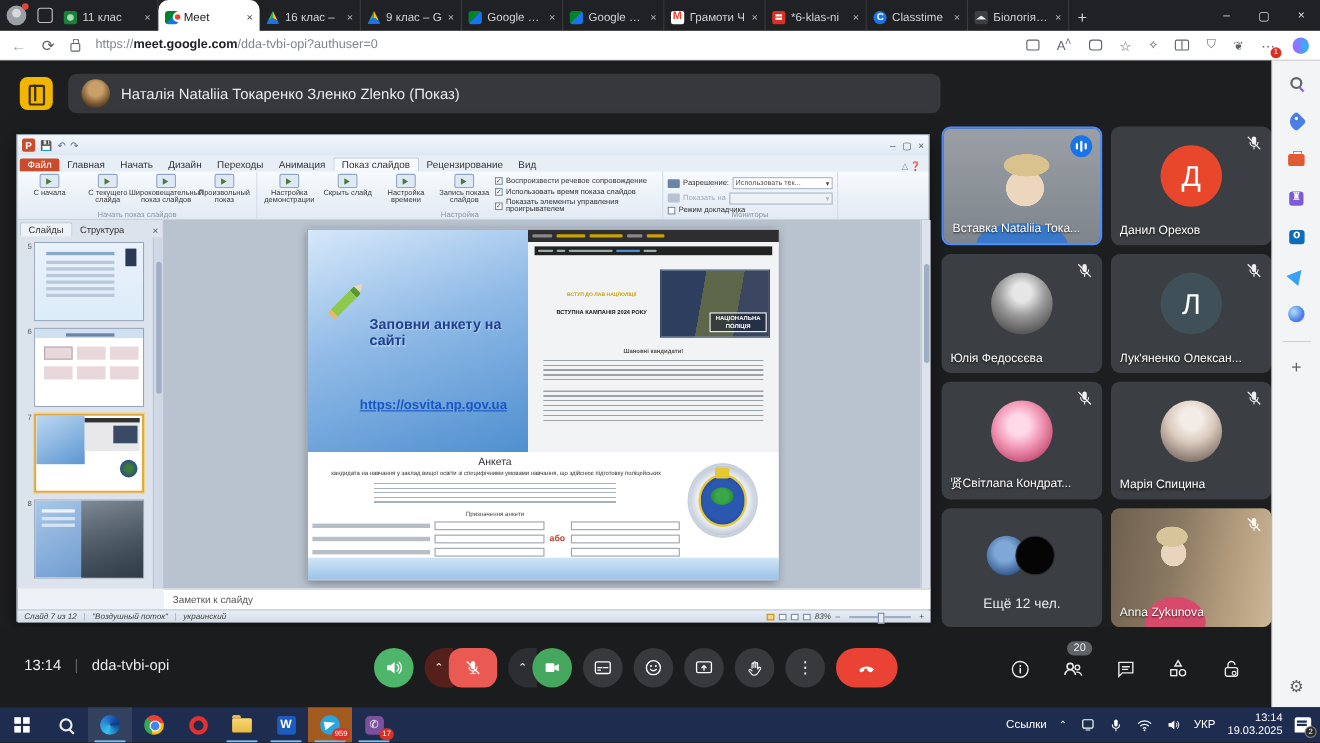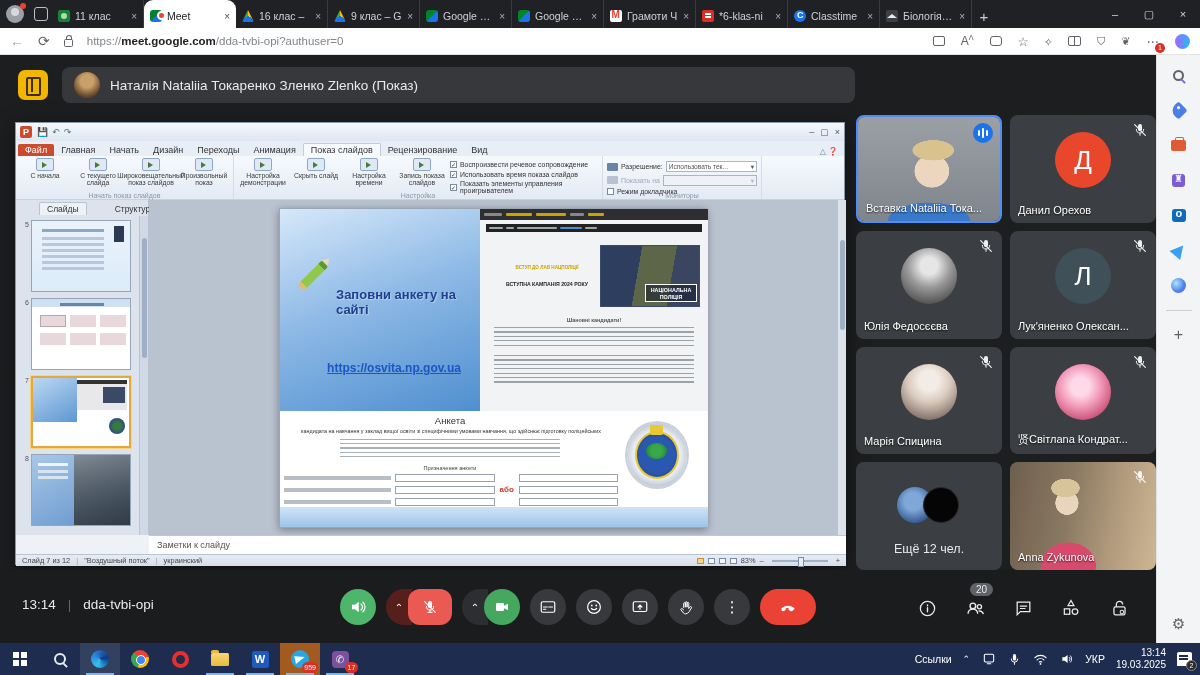--- a/index.html
+++ b/index.html
@@ -146,21 +146,21 @@
   .rcheck .cbx { width:7px; height:7px; border:1px solid #7a8aa0; background:#fff; font-size:6px; line-height:6px; color:#333; text-align:center; flex:0 0 7px; }
   .mon-rows { display:flex; flex-direction:column; gap:2.5px; padding-top:3px; width:150px; }
   .mon-row { display:flex; align-items:center; gap:3px; font-size:6.9px; color:#333; }
   .mon-row.disabled { color:#a0aab8; }
   .dd { flex:1; height:11px; background:#fff; border:1px solid #aab6c6; font-size:6.6px; color:#555; padding:1px 2px; display:flex; justify-content:space-between; }
   .dd.disabled { background:#eef1f5; color:#b0b8c4; }
 
   
   #slidepanel { position:absolute; left:0; top:77px; width:133px; height:335px; background:#dce3ec; border-right:1px solid #b8c4d4; }
   .sp-tabs { height:15px; display:flex; align-items:flex-end; font-size:8.5px; color:#333; padding-left:2px; }
-  .sp-tab { padding:1px 7px;margin-left:21px; }
+  .sp-tab { padding:1px 7px; }
   .sp-tab.active { background:#eef2f7; border:1px solid #b8c4d4; border-bottom:none; border-radius:2px 2px 0 0; }
   .sp-close { margin-left:auto; margin-right:4px; font-size:9px; color:#555; }
   #thumbs { position:absolute; left:0; top:16px; bottom:0; width:124px; overflow:hidden; padding:4px 0 0 4px; }
   .thumb-row { display:flex; gap:2px; margin-bottom:6px; }
   .tnum { font-size:7px; color:#555; width:9px; text-align:right; padding-top:1px; }
   .tbox { width:100px; height:72px; background:#fff; border:1px solid #97a5b8; position:relative; overflow:hidden; }
   .thumb-row.sel .tbox { border:2px solid #e3a93c; box-shadow:0 0 0 1px #f5d488; }
   .mini-t5 { position:absolute; inset:0; background:linear-gradient(#eaf2fb,#dcecf9); }
   .mini-t5::before { content:""; position:absolute; left:10px; top:8px; width:62px; height:3px; background:#8aa8c8; box-shadow:0 8px 0 #b8c8da,0 14px 0 #b8c8da,0 20px 0 #b8c8da,0 26px 0 #b8c8da,0 32px 0 #b8c8da,0 38px 0 #b8c8da; }
   .mini-t5::after { content:""; position:absolute; right:6px; top:5px; width:10px; height:16px; background:#2a3a54; }
@@ -212,21 +212,21 @@
   .frow .or { color:#c0392b; font-size:8px; font-weight:bold; width:16px; text-align:center; }
   #emblem { position:absolute; right:18px; top:8px; width:66px; height:74px; }
   .emb-outer { position:absolute; left:3px; top:4px; width:60px; height:64px; border-radius:50%; background:radial-gradient(circle,#e8ecf2 55%,#b8c2d0 75%,#8a96a8); box-shadow:0 0 0 2px #c8d0dc; }
   .emb-inner { position:absolute; left:11px; top:12px; width:44px; height:48px; border-radius:50%; background:radial-gradient(circle,#2a57b0 60%,#173a80); border:2.5px solid #e8c832; }
   .emb-inner::before { content:""; position:absolute; left:13px; top:-8px; width:13px; height:10px; background:#e8c832; border-radius:2px; }
   .emb-inner::after { content:""; position:absolute; left:9px; top:10px; width:21px; height:16px; background:radial-gradient(circle,#3aa84a 40%,#1a7a2a); border-radius:50%; }
   #sl-band { position:absolute; left:0; bottom:0; width:428px; height:20px; background:linear-gradient(180deg,#cfe4f6,#9cc4e8); }
 
   
   #notes { position:absolute; left:133px; top:412px; width:697px; height:19px; background:#fff; border-top:1px solid #c0c8d2; font-size:9px; color:#555; padding:4px 0 0 8px; }
-  #ppt-status { position:absolute; left:0; top:431px; width:830px; height:12px; background:linear-gradient(#e8edf4,#d4dde8); border-top:1px solid #b8c4d4; display:flex; align-items:center; font-size:7.4px; color:#444; padding:0 6px; gap:6px; }
+  #ppt-status { position:absolute; left:0; top:431px; width:830px; height:12px; background:linear-gradient(#e8edf4,#d4dde8); border-top:1px solid #b8c4d4; display:flex; align-items:center; font-size:7.4px; color:#444; padding:0 6px; gap:6px;font-style:italic; }
   .st-sep { color:#9aa6b4; }
   #status-right { margin-left:auto; display:flex; align-items:center; gap:4px; }
   .view-ic { width:7px; height:6px; border:1px solid #7a8aa0; background:#f4f7fb; }
   .view-ic.sel { background:#f5d488; border-color:#c89030; }
   .zoom-slider { width:56px; height:2px; background:#9fb0c4; position:relative; margin:0 4px; }
   .zoom-slider::before { content:""; position:absolute; left:26px; top:-3px; width:4px; height:8px; background:#e8edf4; border:1px solid #7a8aa0; }
 
   
   #taskbar { position:absolute; left:0; top:643px; width:1200px; height:32px; background:#1e2c4f; display:flex; align-items:center; }
   .tb-cell { width:40px; height:32px; display:flex; align-items:center; justify-content:center; position:relative; }
@@ -617,33 +617,33 @@
         <span class="pname">Лук'яненко Олексан...</span>
         <span class="micoff">
           <svg width="16" height="16" viewBox="0 0 24 24">
             <path d="M12 3a3 3 0 0 1 3 3v5a3 3 0 0 1-6 0V6a3 3 0 0 1 3-3z" fill="#fff"></path>
             <path d="M6.5 11a5.5 5.5 0 0 0 11 0M12 16.5V20" stroke="#fff" stroke-width="1.5" fill="none" stroke-linecap="round"></path>
             <path d="M4 4l16 16" stroke="#fff" stroke-width="1.8" stroke-linecap="round"></path>
           </svg>
         </span>
       </div>
       <div class="tile ">
-        <span class="photo-ava ava-maria"></span>
-        <span class="pname">Марія Спицина</span>
+        <span class="photo-ava ava-svitlana"></span>
+        <span class="pname">贤Світлana Кондрат...</span>
         <span class="micoff">
           <svg width="16" height="16" viewBox="0 0 24 24">
             <path d="M12 3a3 3 0 0 1 3 3v5a3 3 0 0 1-6 0V6a3 3 0 0 1 3-3z" fill="#fff"></path>
             <path d="M6.5 11a5.5 5.5 0 0 0 11 0M12 16.5V20" stroke="#fff" stroke-width="1.5" fill="none" stroke-linecap="round"></path>
             <path d="M4 4l16 16" stroke="#fff" stroke-width="1.8" stroke-linecap="round"></path>
           </svg>
         </span>
       </div>
       <div class="tile ">
-        <span class="photo-ava ava-svitlana"></span>
-        <span class="pname">贤Світлana Кондрат...</span>
+        <span class="photo-ava ava-maria"></span>
+        <span class="pname">Марія Спицина</span>
         <span class="micoff">
           <svg width="16" height="16" viewBox="0 0 24 24">
             <path d="M12 3a3 3 0 0 1 3 3v5a3 3 0 0 1-6 0V6a3 3 0 0 1 3-3z" fill="#fff"></path>
             <path d="M6.5 11a5.5 5.5 0 0 0 11 0M12 16.5V20" stroke="#fff" stroke-width="1.5" fill="none" stroke-linecap="round"></path>
             <path d="M4 4l16 16" stroke="#fff" stroke-width="1.8" stroke-linecap="round"></path>
           </svg>
         </span>
       </div>
       <div class="tile ">
         <span class="overflow-avas">

